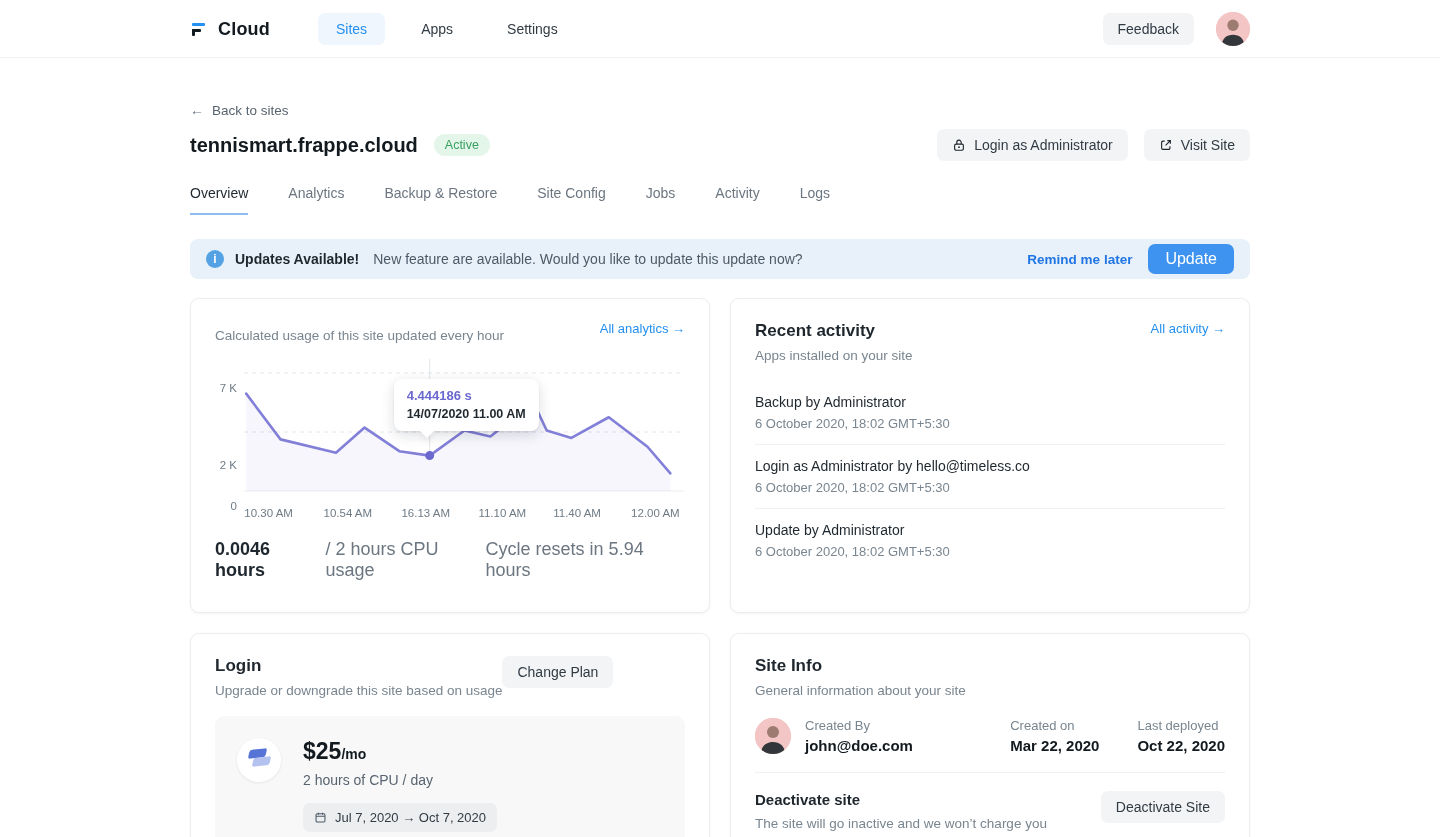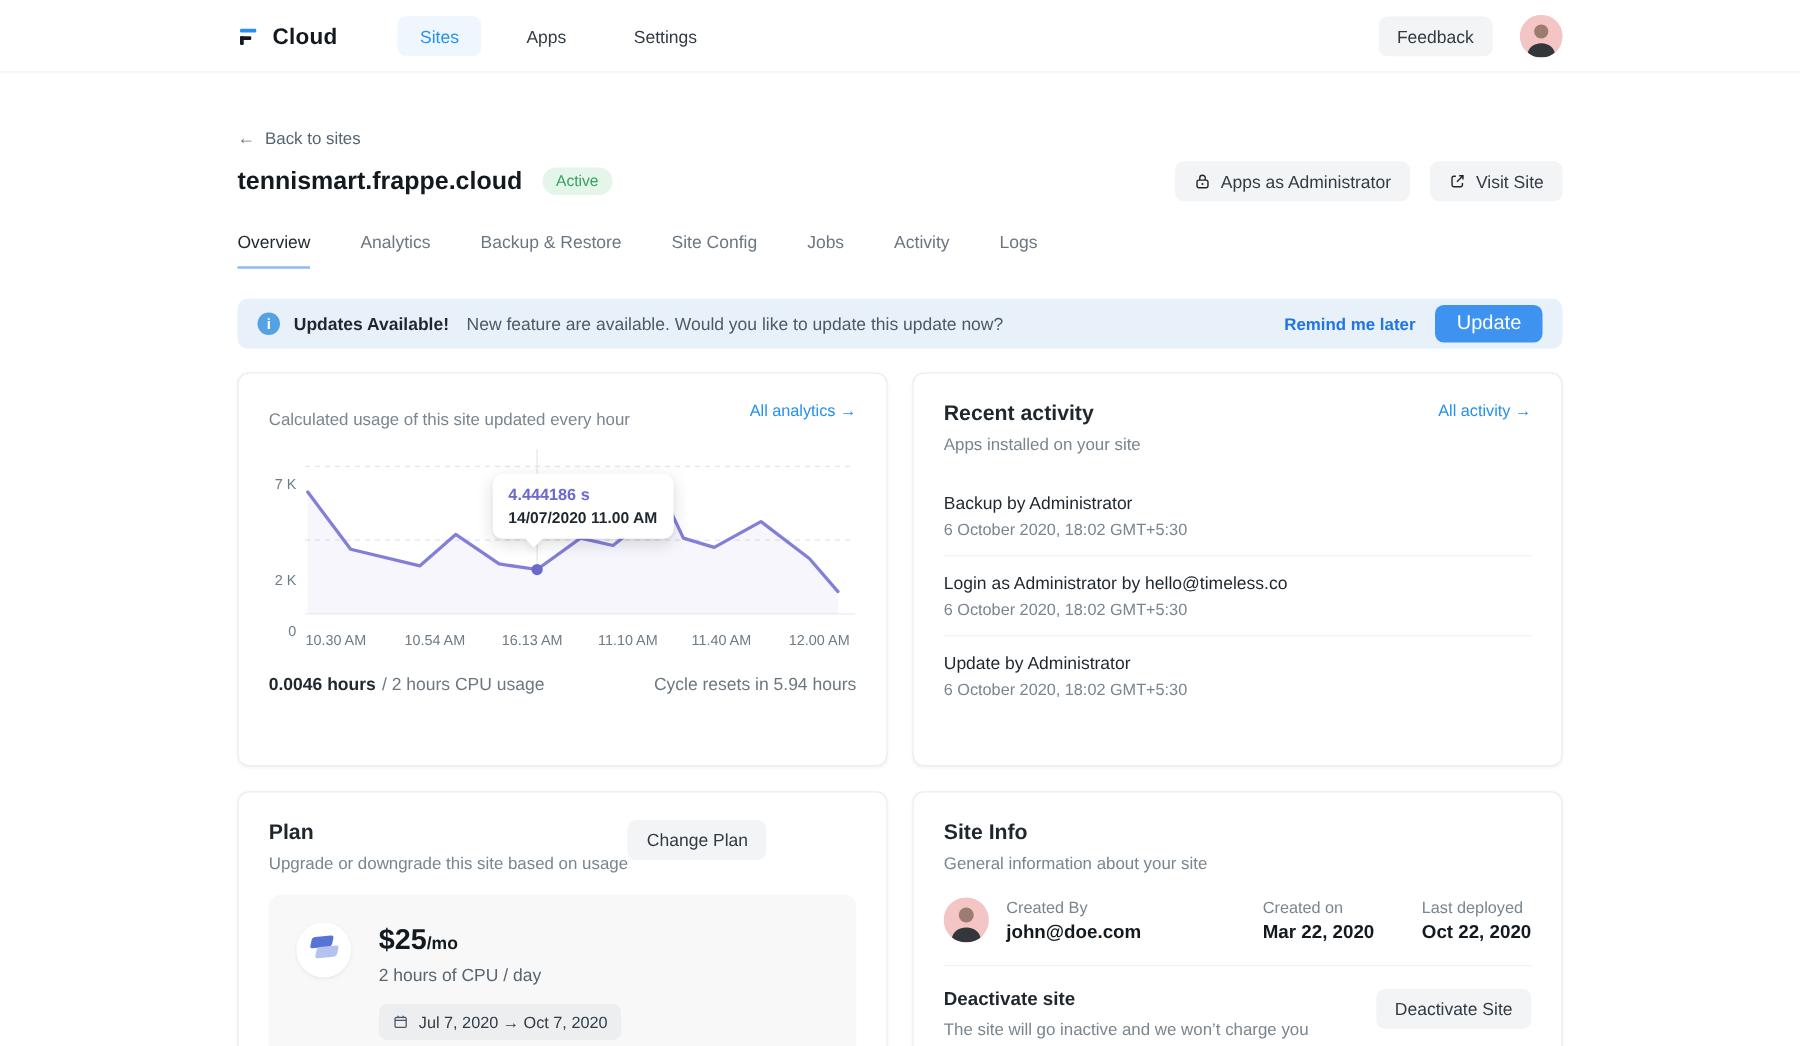--- a/index.html
+++ b/index.html
@@ -73,21 +73,21 @@
   .ylabel { position:absolute; left:0; width:22px; text-align:right; font-size:11.5px; color:#6F7B85; }
   .xlabels { position:relative; height:16px; margin-top:8px; }
   .xlabel { position:absolute; transform:translateX(-50%); font-size:11.5px; color:#6F7B85; white-space:nowrap; }
   .chart-tooltip { position:absolute; background:#fff; border-radius:8px;
     box-shadow:0 1px 2px rgba(16,24,40,.08), 0 4px 14px rgba(16,24,40,.14);
     padding:9px 13px 10px; z-index:3; }
   .chart-tooltip::after { content:""; position:absolute; left:28px; bottom:-5px; width:10px; height:10px;
     background:#fff; transform:rotate(45deg); box-shadow:3px 3px 6px rgba(16,24,40,.06); }
   .tt-value { font-size:13px; font-weight:700; color:#6B68D0; }
   .tt-label { margin-top:4px; font-size:12.5px; font-weight:600; color:#1F272E; }
-  .cpu-stats { display:flex; align-items:baseline; margin-top:16px; font-size:14px; }
+  .cpu-stats { display:flex; align-items:baseline; margin-top:16px; font-size:18px; }
   .cpu-bold { font-weight:700; color:#1F272E; }
   .cpu-rest { color:#6C7680; margin-left:5px; }
   .cpu-cycle { margin-left:auto; color:#6C7680; }
 
   
   .activity-list { margin-top:18px; }
   .activity-item { padding:13px 0; }
   .activity-item + .activity-item { border-top:1px solid #EFF1F3; }
   .activity-title { font-size:14px; color:#1F272E; }
   .activity-time { margin-top:6px; font-size:13px; color:var(--text-gray); }
@@ -164,21 +164,21 @@
   <div class="title-row">
     <h1 class="site-title">tennismart.frappe.cloud</h1>
     <span class="status-badge">Active</span>
     <div class="title-actions">
       <button class="btn">
         <svg class="icon-14" viewBox="0 0 16 16">
           <rect x="3" y="7" width="10" height="7" rx="1.6" fill="none" stroke="#1F272E" stroke-width="1.3"></rect>
           <path d="M5.5 7V5a2.5 2.5 0 0 1 5 0v2" fill="none" stroke="#1F272E" stroke-width="1.3"></path>
           <circle cx="8" cy="10.5" r="1" fill="#1F272E"></circle>
         </svg>
-        <span>Apps as Administrator</span>
+        <span>Login as Administrator</span>
       </button>
       <button class="btn">
         <svg class="icon-14" viewBox="0 0 16 16">
           <path d="M6.5 3.5H4.5A1.5 1.5 0 0 0 3 5v6.5A1.5 1.5 0 0 0 4.5 13H11a1.5 1.5 0 0 0 1.5-1.5V9.5" fill="none" stroke="#1F272E" stroke-width="1.3"></path>
           <path d="M9.5 3H13v3.5M13 3L7.5 8.5" fill="none" stroke="#1F272E" stroke-width="1.3"></path>
         </svg>
         <span>Visit Site</span>
       </button>
     </div>
   </div>
@@ -271,21 +271,21 @@
         <div class="activity-item">
           <div class="activity-title">Update by Administrator</div>
           <div class="activity-time">6 October 2020, 18:02 GMT+5:30</div>
         </div>
       </div>
     </section>
 
     <section class="card row2-card">
       <div class="card-head">
         <div>
-          <div class="card-title">Plan</div>
+          <div class="card-title">Login</div>
           <div class="card-sub">Upgrade or downgrade this site based on usage</div>
         </div>
         <button class="btn">Change Plan</button>
       </div>
       <div class="plan-panel">
         <span class="plan-icon-circle">
           <span class="plan-shape-dark"></span>
             <span class="plan-shape-light"></span>
         </span>
         <div>

